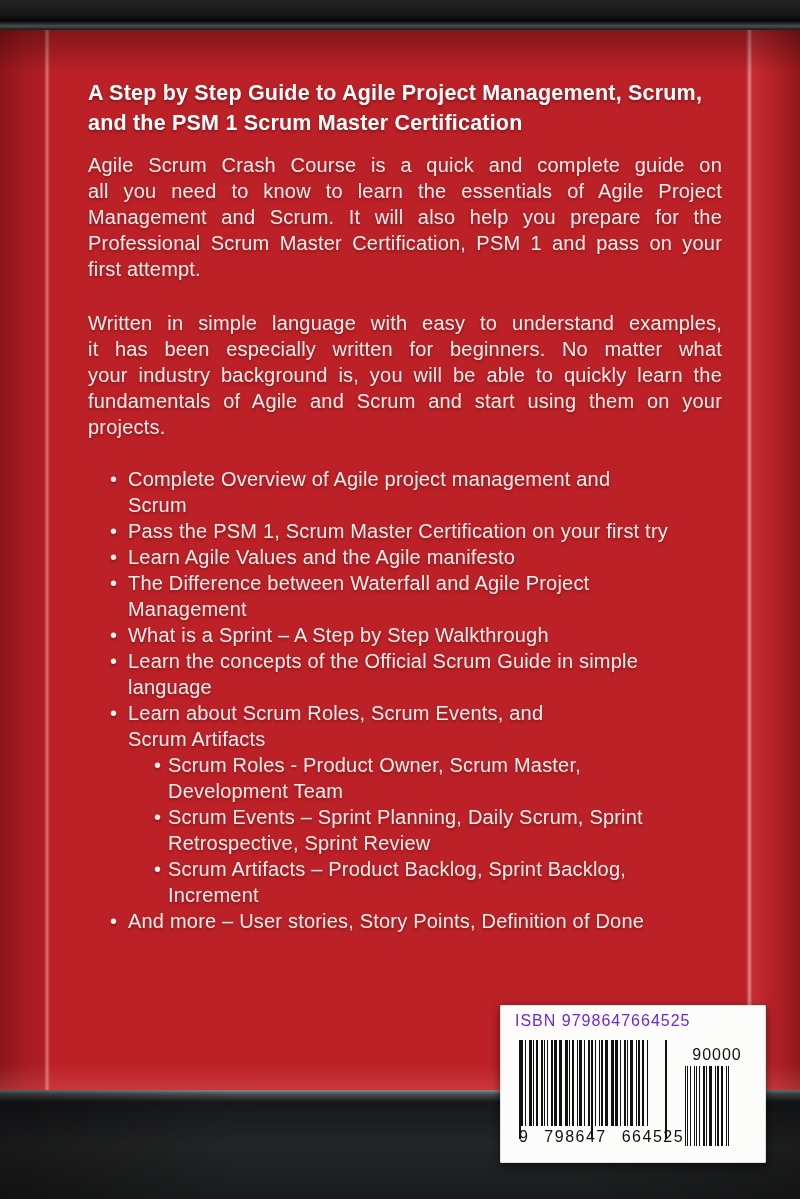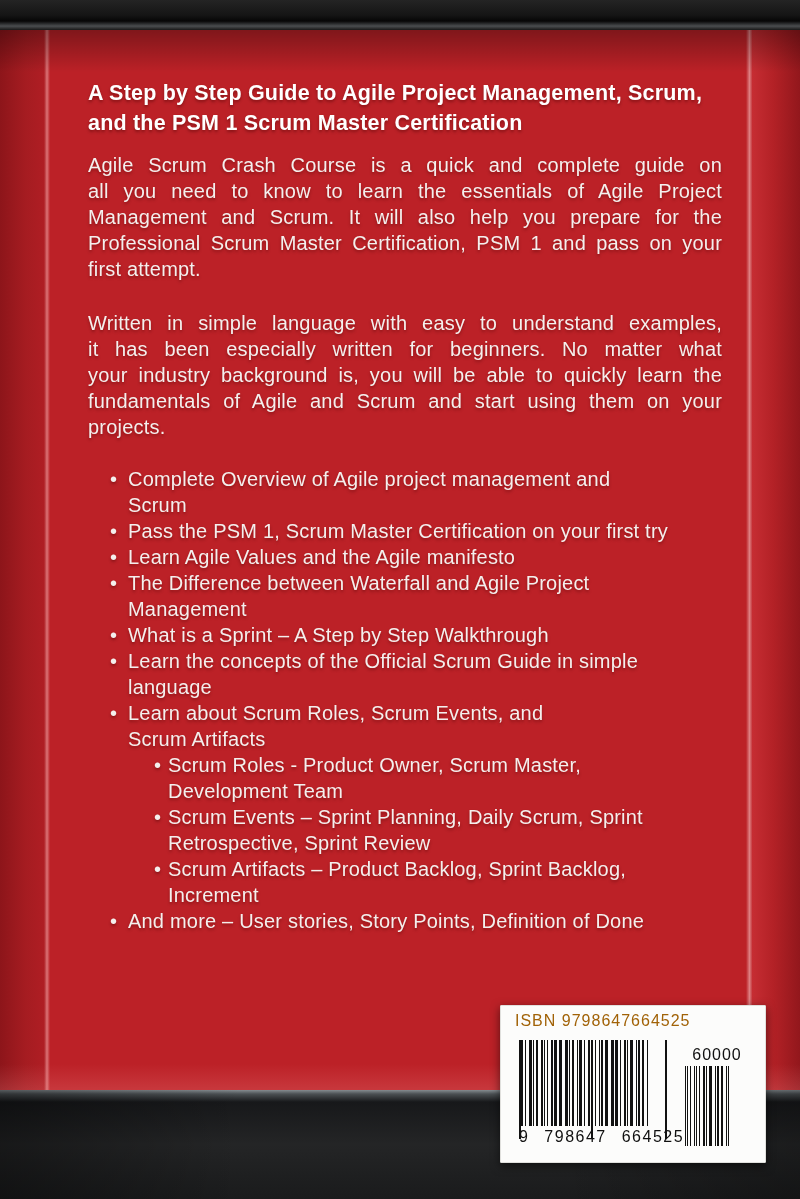--- a/index.html
+++ b/index.html
@@ -83,21 +83,21 @@
   .bline{white-space:nowrap;letter-spacing:.2px;text-shadow:0 2px 3px rgba(70,0,0,.4);}
 
   
   .sticker{
     position:absolute;left:500px;top:1005px;width:266px;height:158px;
     background:#fcfcfb;border:1px solid #e0e0dd;border-radius:1px;
     box-shadow:0 3px 10px rgba(0,0,0,.55);color:var(--bar-ink);
   }
   .isbn-label{
     position:absolute;top:6px;left:14px;font-size:16px;letter-spacing:1px;
-    color:#a16207;white-space:nowrap;
+    color:#6d28d9;white-space:nowrap;
   }
   .main-code{position:absolute;left:18px;top:34px;width:150px;}
   .bars-wrap{position:relative;height:86px;}
   .bars{display:flex;height:100%;}
   .bars i{display:block;height:100%;background:var(--bar-ink);}
   .guard{position:absolute;top:0;width:2px;height:calc(100% + 13px);background:var(--bar-ink);}
   .guard.g-left{left:0;}
   .guard.g-mid{left:72px;}
   .guard.g-right{right:2px;}
   .digits{
@@ -234,21 +234,21 @@
             <i style="width: 1px; margin-right: 1px;"></i>
           </div>
         <span class="guard g-left"></span>
         <span class="guard g-mid"></span>
         <span class="guard g-right"></span>
       </div>
       <div class="digits">9 798647 664525</div>
     </div>
 
     <div class="addon">
-      <div class="price-code">60000</div>
+      <div class="price-code">90000</div>
       <div class="bars-wrap">
         <div class="bars">
             <i style="width: 1px; margin-right: 1px;"></i>
             <i style="width: 1px; margin-right: 2px;"></i>
             <i style="width: 1px; margin-right: 3px;"></i>
             <i style="width: 1px; margin-right: 1px;"></i>
             <i style="width: 1px; margin-right: 2px;"></i>
             <i style="width: 1px; margin-right: 3px;"></i>
             <i style="width: 2px; margin-right: 1px;"></i>
             <i style="width: 1px; margin-right: 2px;"></i>

